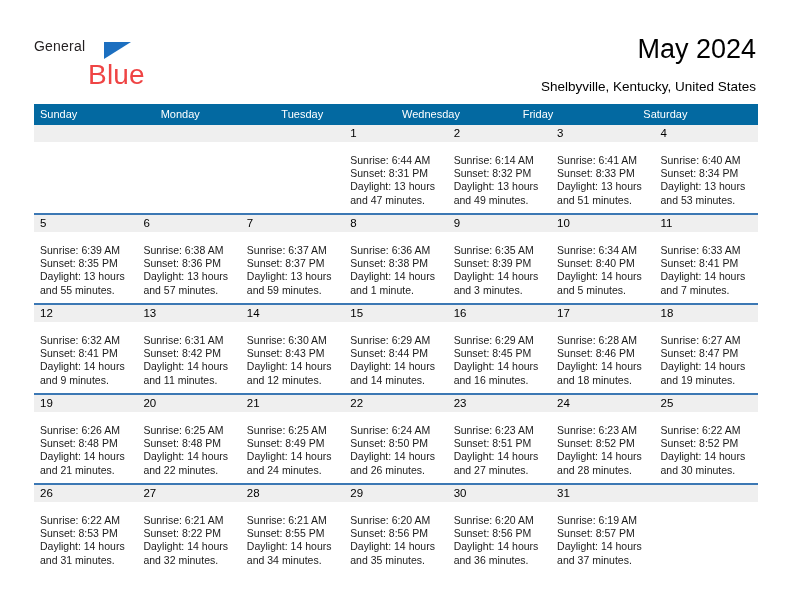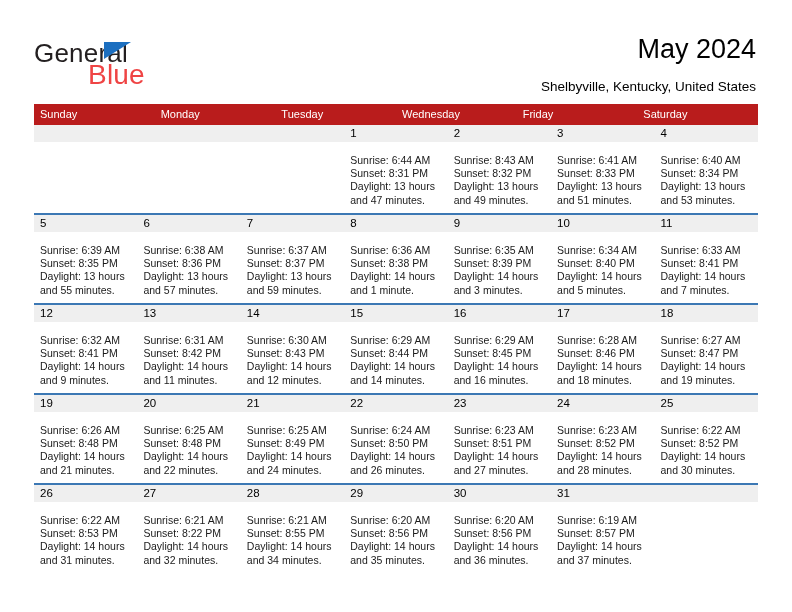--- a/index.html
+++ b/index.html
@@ -33,21 +33,21 @@
     position: absolute;
     left: 34px;
     top: 38px;
     width: 180px;
     height: 46px;
   }
   .logo-general {
     position: absolute;
     left: 0;
     top: 0;
-    font-size: 26px;
+    font-size: 14px;
     letter-spacing: 0.2px;
     color: #231f20;
     font-family: "Liberation Sans", sans-serif;
   }
   .logo-tri {
     position: absolute;
     left: 70px;
     top: 4px;
     width: 0;
     height: 0;
@@ -84,21 +84,21 @@
 
   
   .calendar {
     position: absolute;
     left: 34px;
     top: 104px;
     width: 724px;
   }
   .weekdays {
     display: flex;
-    background: #b91c1c;
+    background: #0369a1;
     height: 21px;
   }
   .weekday {
     flex: 1 1 0;
     color: #ffffff;
     font-size: 11px;
     line-height: 21px;
     padding-left: 6px;
     box-sizing: border-box;
     white-space: nowrap;
@@ -185,21 +185,21 @@
             <div class="day-body">
               <div>Sunrise: 6:44 AM</div>
               <div>Sunset: 8:31 PM</div>
               <div>Daylight: 13 hours</div>
               <div>and 47 minutes.</div>
             </div>
           </div>
           <div class="day">
             <div class="day-num-strip">2</div>
             <div class="day-body">
-              <div>Sunrise: 8:43 AM</div>
+              <div>Sunrise: 6:14 AM</div>
               <div>Sunset: 8:32 PM</div>
               <div>Daylight: 13 hours</div>
               <div>and 49 minutes.</div>
             </div>
           </div>
           <div class="day">
             <div class="day-num-strip">3</div>
             <div class="day-body">
               <div>Sunrise: 6:41 AM</div>
               <div>Sunset: 8:33 PM</div>

